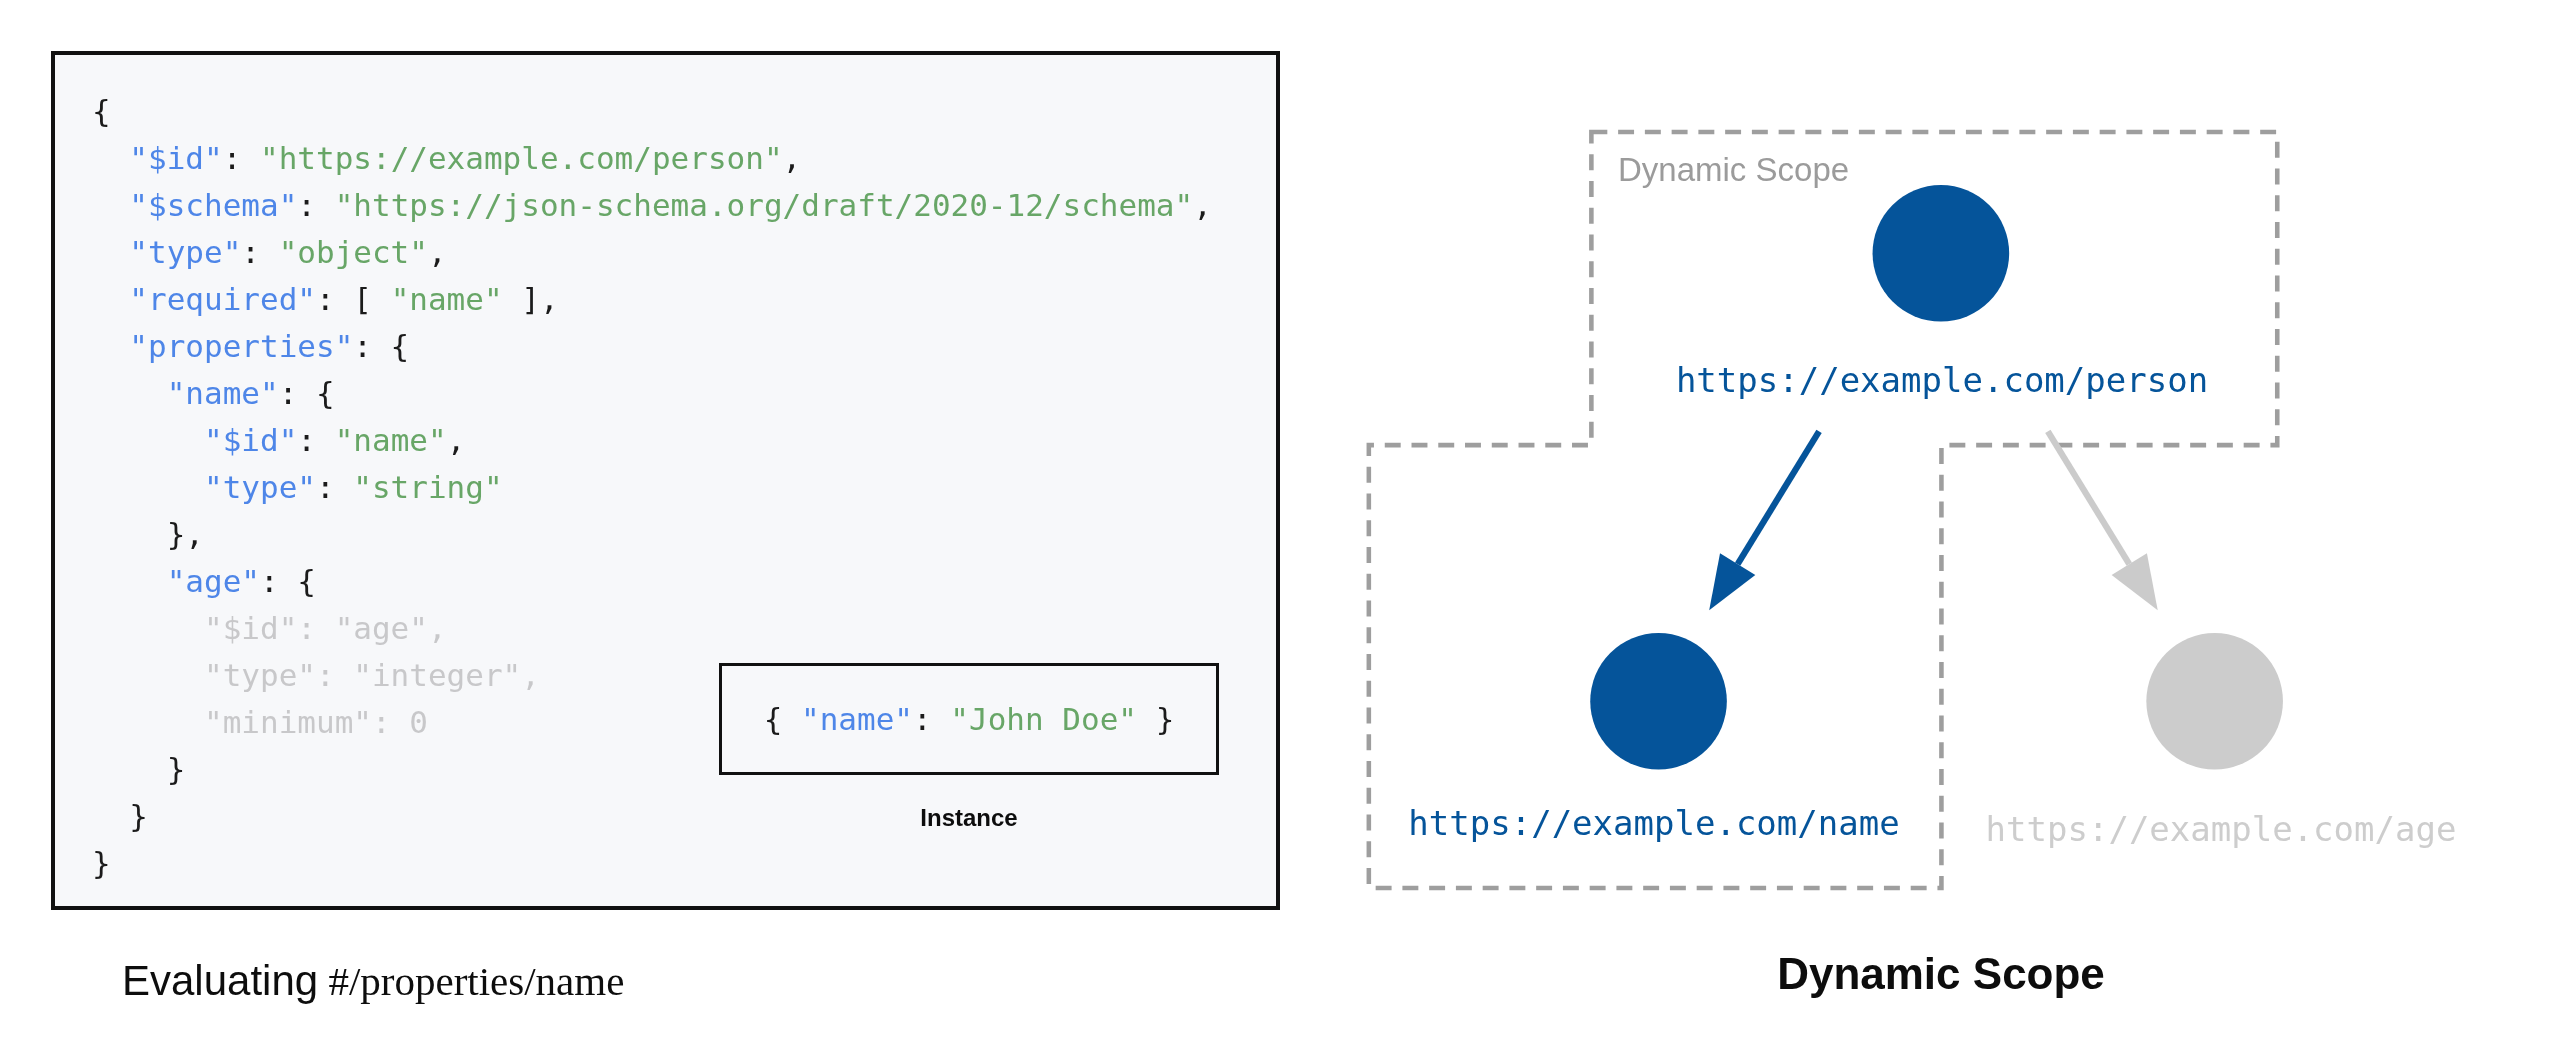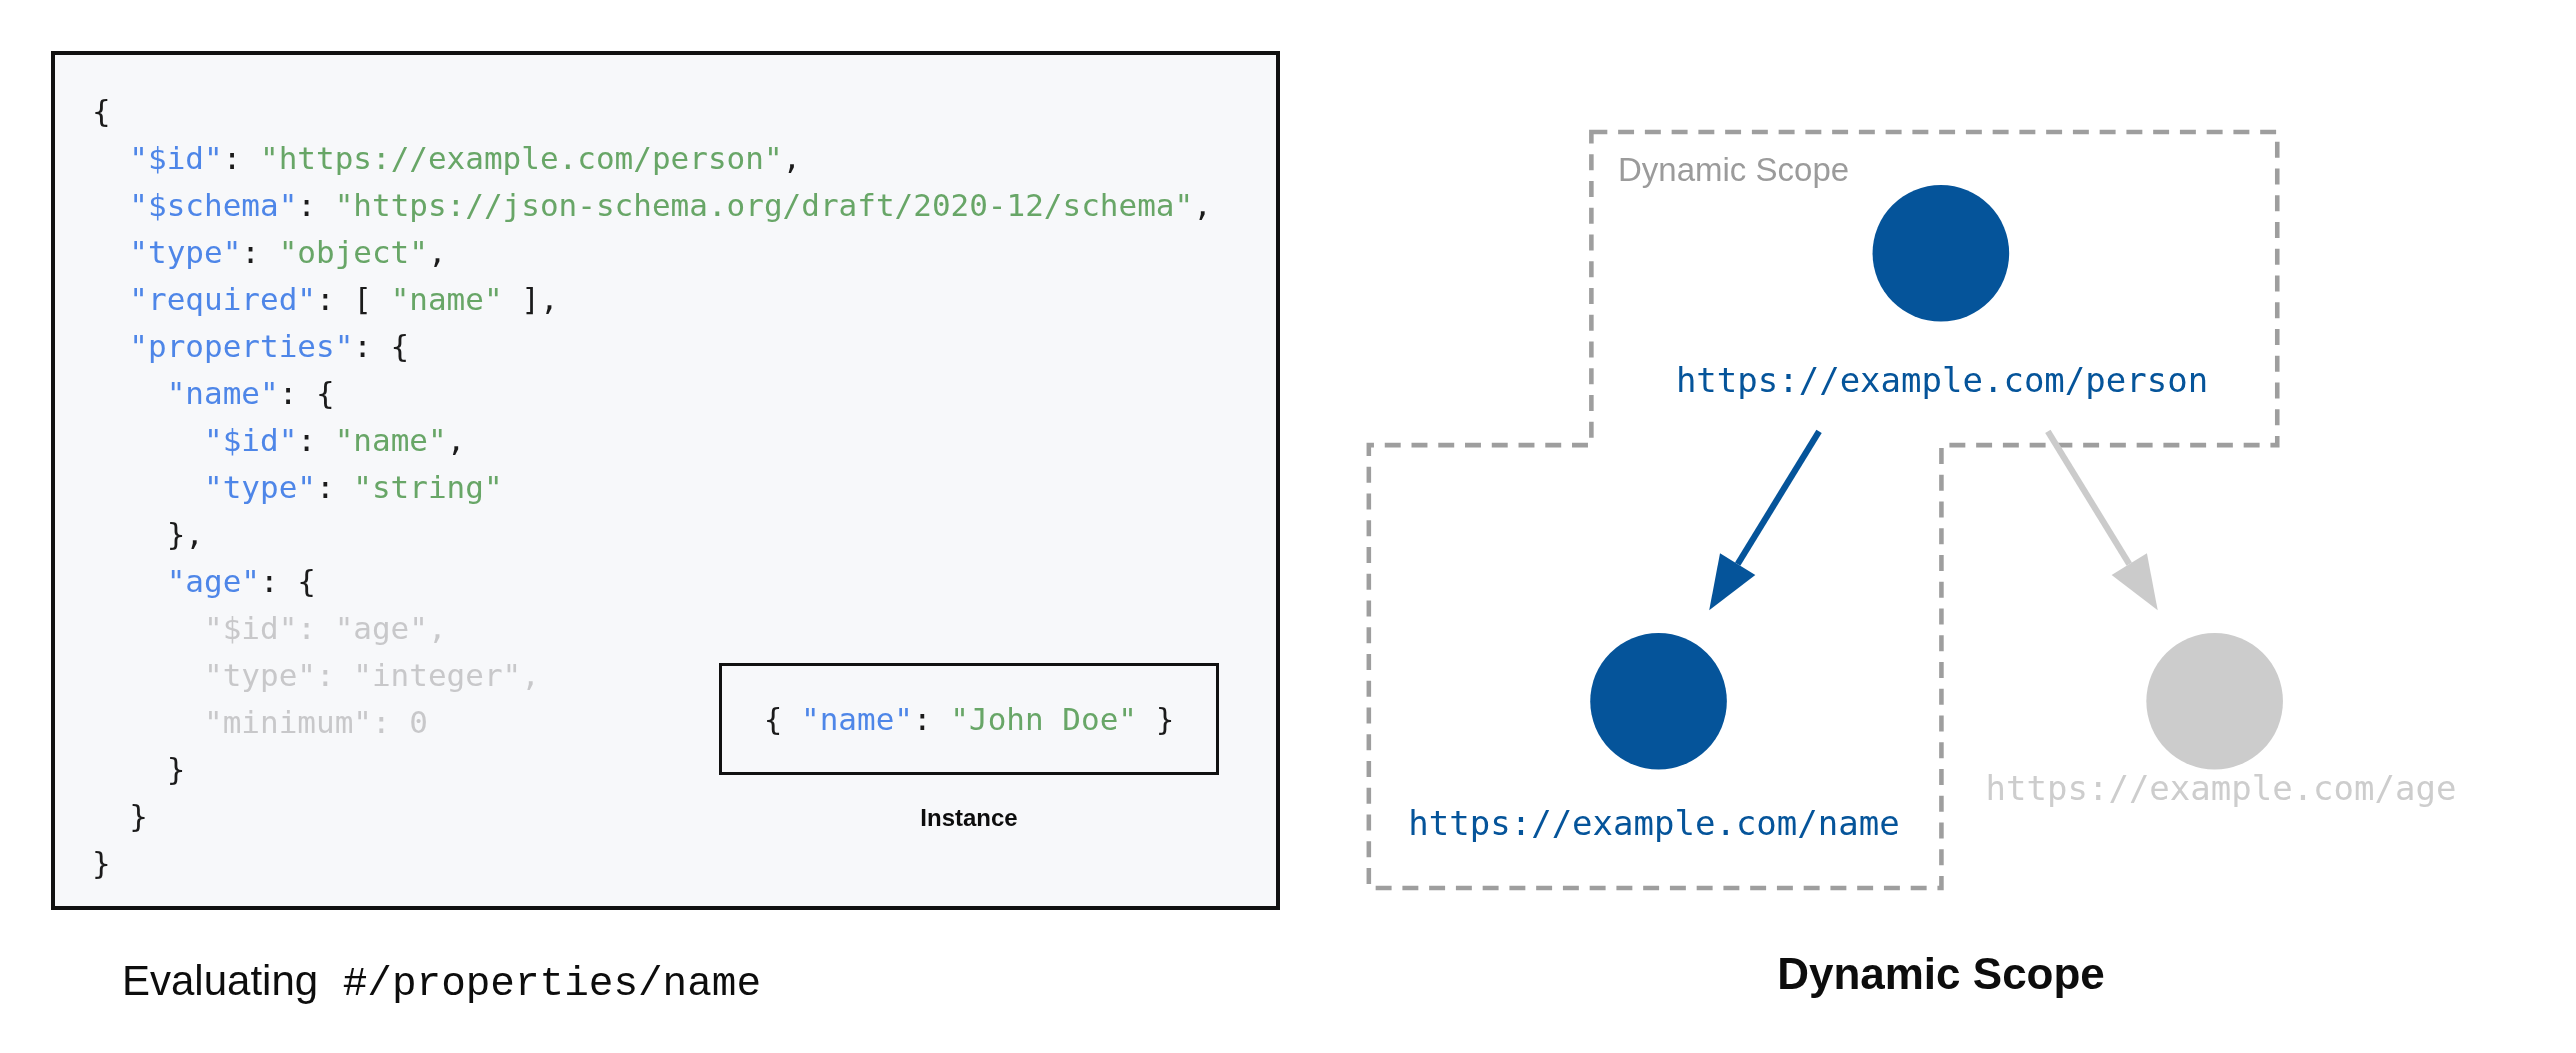--- a/index.html
+++ b/index.html
@@ -30,34 +30,34 @@
     font-family:"DejaVu Sans Mono", monospace; font-size:31px; white-space:pre;
   }
   .instance-label {
     position:absolute; left:969px; top:804px; transform:translateX(-50%);
     font-weight:bold; font-size:24px; color:#0d0d0d; white-space:nowrap;
   }
   .left-caption {
     position:absolute; left:122px; top:957px; white-space:nowrap; color:#0d0d0d;
   }
   .cap-bold { font-weight:normal; font-size:42px; }
-  .cap-mono { font-family:Liberation Mono, monospace; font-size:41px; }
+  .cap-mono { font-family:Liberation Serif, serif; font-size:41px; }
   
   .scope-svg { position:absolute; left:0; top:0; width:2576px; height:1053px; }
   .scope-region-label {
     position:absolute; left:1618px; top:151px;
     font-size:33px; color:#9b9b9b; white-space:nowrap;
   }
   .node-url {
     position:absolute; transform:translateX(-50%);
     font-family:"DejaVu Sans Mono", monospace; font-size:34px; white-space:nowrap;
   }
   .url-person { left:1942px; top:360px; color:#05549a; }
   .url-name   { left:1654px; top:803px; color:#05549a; }
-  .url-age    { left:2221px; top:768px; color:#cdcdcd; }
+  .url-age    { left:2221px; top:809px; color:#cdcdcd; }
   .right-caption {
     position:absolute; left:1941px; top:949px; transform:translateX(-50%);
     font-weight:bold; font-size:44px; color:#0d0d0d; white-space:nowrap;
   }
 </style>
 </head>
 <body>
 
 <div class="canvas">
 

